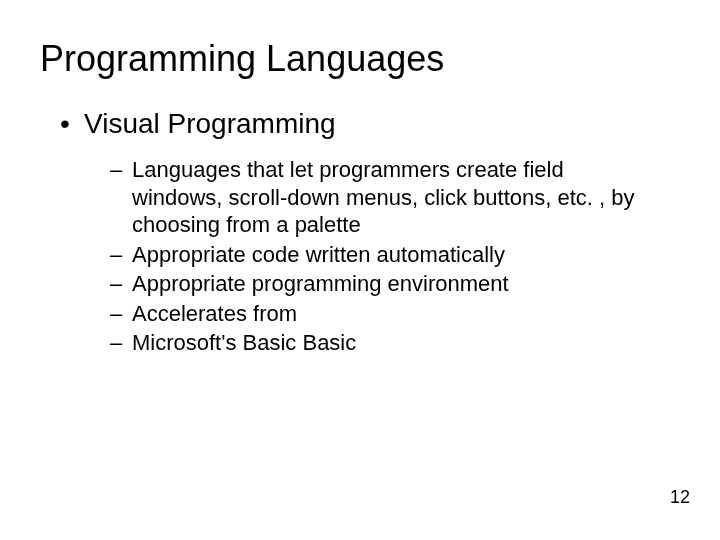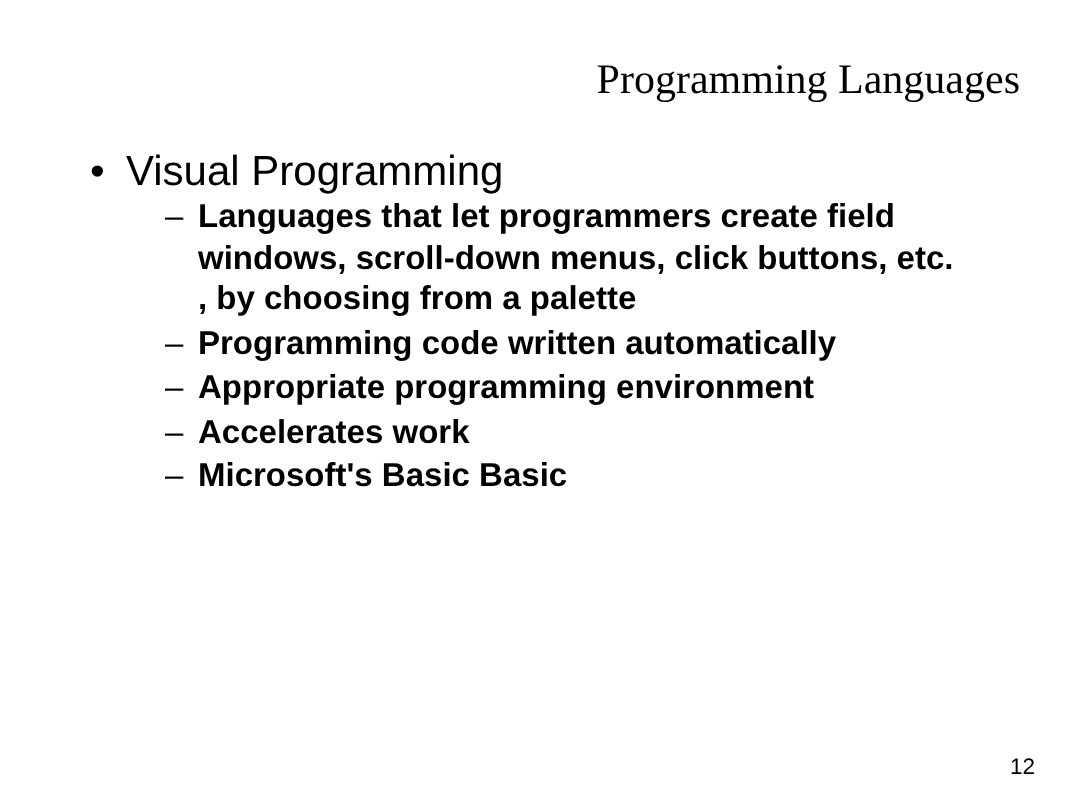--- a/index.html
+++ b/index.html
@@ -6,83 +6,82 @@
     body {
       width: 720px;
       height: 540px;
       background: #fff;
       font-family: Arial, Helvetica, sans-serif;
       color: #000;
       position: relative;
       padding: 30px 40px;
     }
     .title {
-      font-size: 28px;
-      text-align: right;
+      font-size: 36px;
+      text-align: left;
       margin-bottom: 28px;
       margin-top: 8px;
-      font-family: Liberation Serif, serif;
     }
     .level1 {
       font-size: 28px;
       margin-left: 20px;
+      margin-bottom: 16px;
     }
     .bullet-dot {
       display: inline-block;
       width: 24px;
     }
     .level2 {
       font-size: 22px;
       margin-left: 70px;
       margin-right: 40px;
       line-height: 1.25;
     }
     .sub-item {
       display: flex;
       margin-bottom: 2px;
     }
     .dash {
       flex: 0 0 22px;
     }
     .sub-text {
       flex: 1;
-      font-weight: bold;
     }
     .page-num {
       position: absolute;
-      bottom: 20px;
+      bottom: 32px;
       right: 30px;
-      font-size: 15px;
+      font-size: 18px;
     }
   </style>
 </head>
 <body>
 
 <div class="title">Programming Languages</div>
 
 <div class="level1">
   <span class="bullet-dot">•</span><span>Visual Programming</span>
 </div>
 
 <div class="level2">
   <div class="sub-item">
     <div class="dash">–</div>
     <div class="sub-text">Languages that let programmers create field windows, scroll-down menus, click buttons, etc. , by choosing from a palette</div>
   </div>
   <div class="sub-item">
     <div class="dash">–</div>
-    <div class="sub-text">Programming code written automatically</div>
+    <div class="sub-text">Appropriate code written automatically</div>
   </div>
   <div class="sub-item">
     <div class="dash">–</div>
     <div class="sub-text">Appropriate programming environment</div>
   </div>
   <div class="sub-item">
     <div class="dash">–</div>
-    <div class="sub-text">Accelerates work</div>
+    <div class="sub-text">Accelerates from</div>
   </div>
   <div class="sub-item">
     <div class="dash">–</div>
     <div class="sub-text">Microsoft's Basic Basic</div>
   </div>
 </div>
 
 <div class="page-num">12</div>
 
 </body></html>

